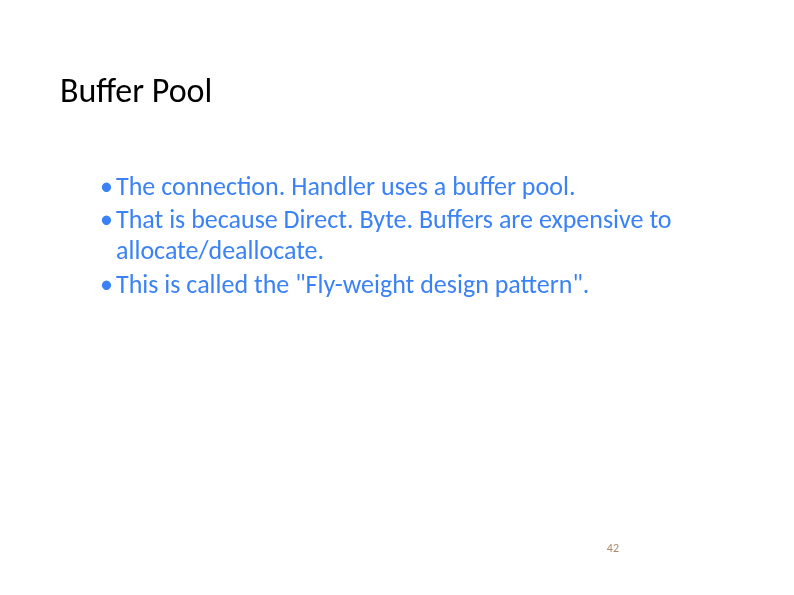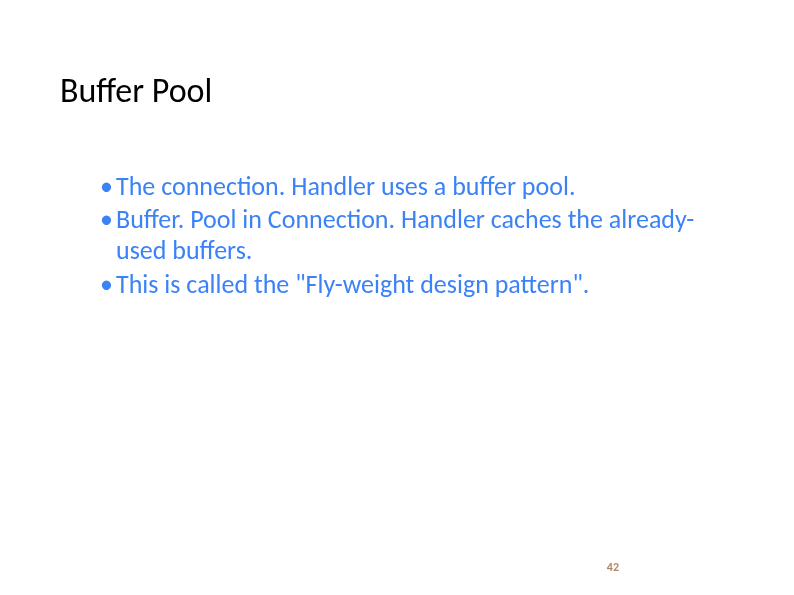--- a/index.html
+++ b/index.html
@@ -35,31 +35,30 @@
     padding-left: 16px;
   }
   .bullet-item::before {
     content: "•";
     position: absolute;
     left: 0;
     top: 0;
   }
   .page-number {
     position: absolute;
-    bottom: 21px;
+    bottom: 40px;
     right: 175px;
     font-size: 12px;
     color: #b08868;
-    font-weight: bold;
   }
 </style>
 </head>
 <body>
 
 <div class="slide">
   <h1 class="title">Buffer Pool</h1>
   <div class="content">
     <div class="bullet-item">The connection. Handler uses a buffer pool.</div>
-    <div class="bullet-item">Buffer. Pool in Connection. Handler caches the already-used buffers.</div>
+    <div class="bullet-item">That is because Direct. Byte. Buffers are expensive to allocate/deallocate.</div>
     <div class="bullet-item">This is called the "Fly-weight design pattern".</div>
   </div>
   <div class="page-number">42</div>
 </div>
 
 </body></html>

